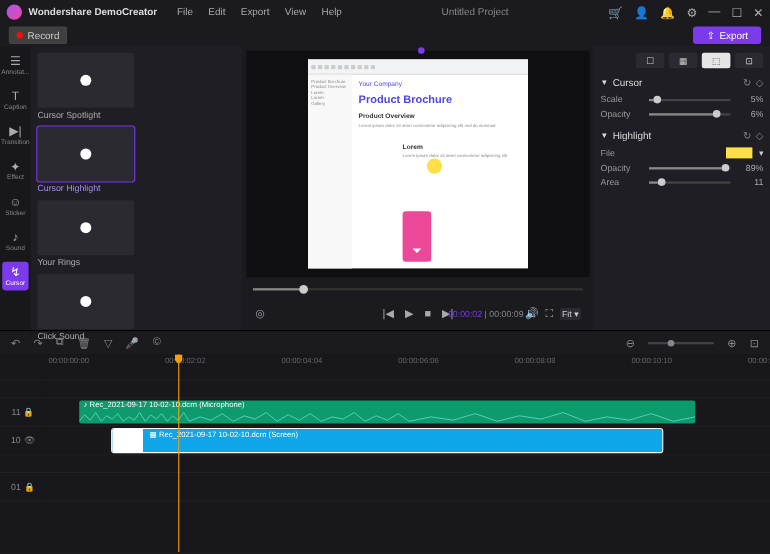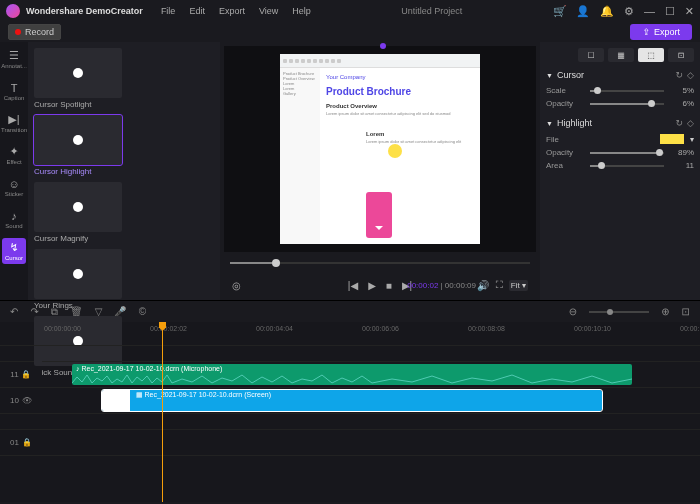--- a/index.html
+++ b/index.html
@@ -174,26 +174,20 @@
     <div class="asset sel">
         <div class="thumb th-yellow">
           <div class="cursor-dot"></div>
         </div>
         <div class="nm">Cursor Highlight</div>
       </div>
     <div class="asset">
         <div class="thumb th-doc">
           <div class="cursor-dot"></div>
         </div>
-        <div class="nm">Cursor Magnify</div>
-      </div>
-    <div class="asset">
-        <div class="thumb th-doc">
-          <div class="cursor-dot"></div>
-        </div>
         <div class="nm">Your Rings</div>
       </div>
     <div class="asset">
         <div class="thumb th-green">
           <div class="cursor-dot"></div>
         </div>
         <div class="nm">Click Sound</div>
       </div>
   </div>
 

